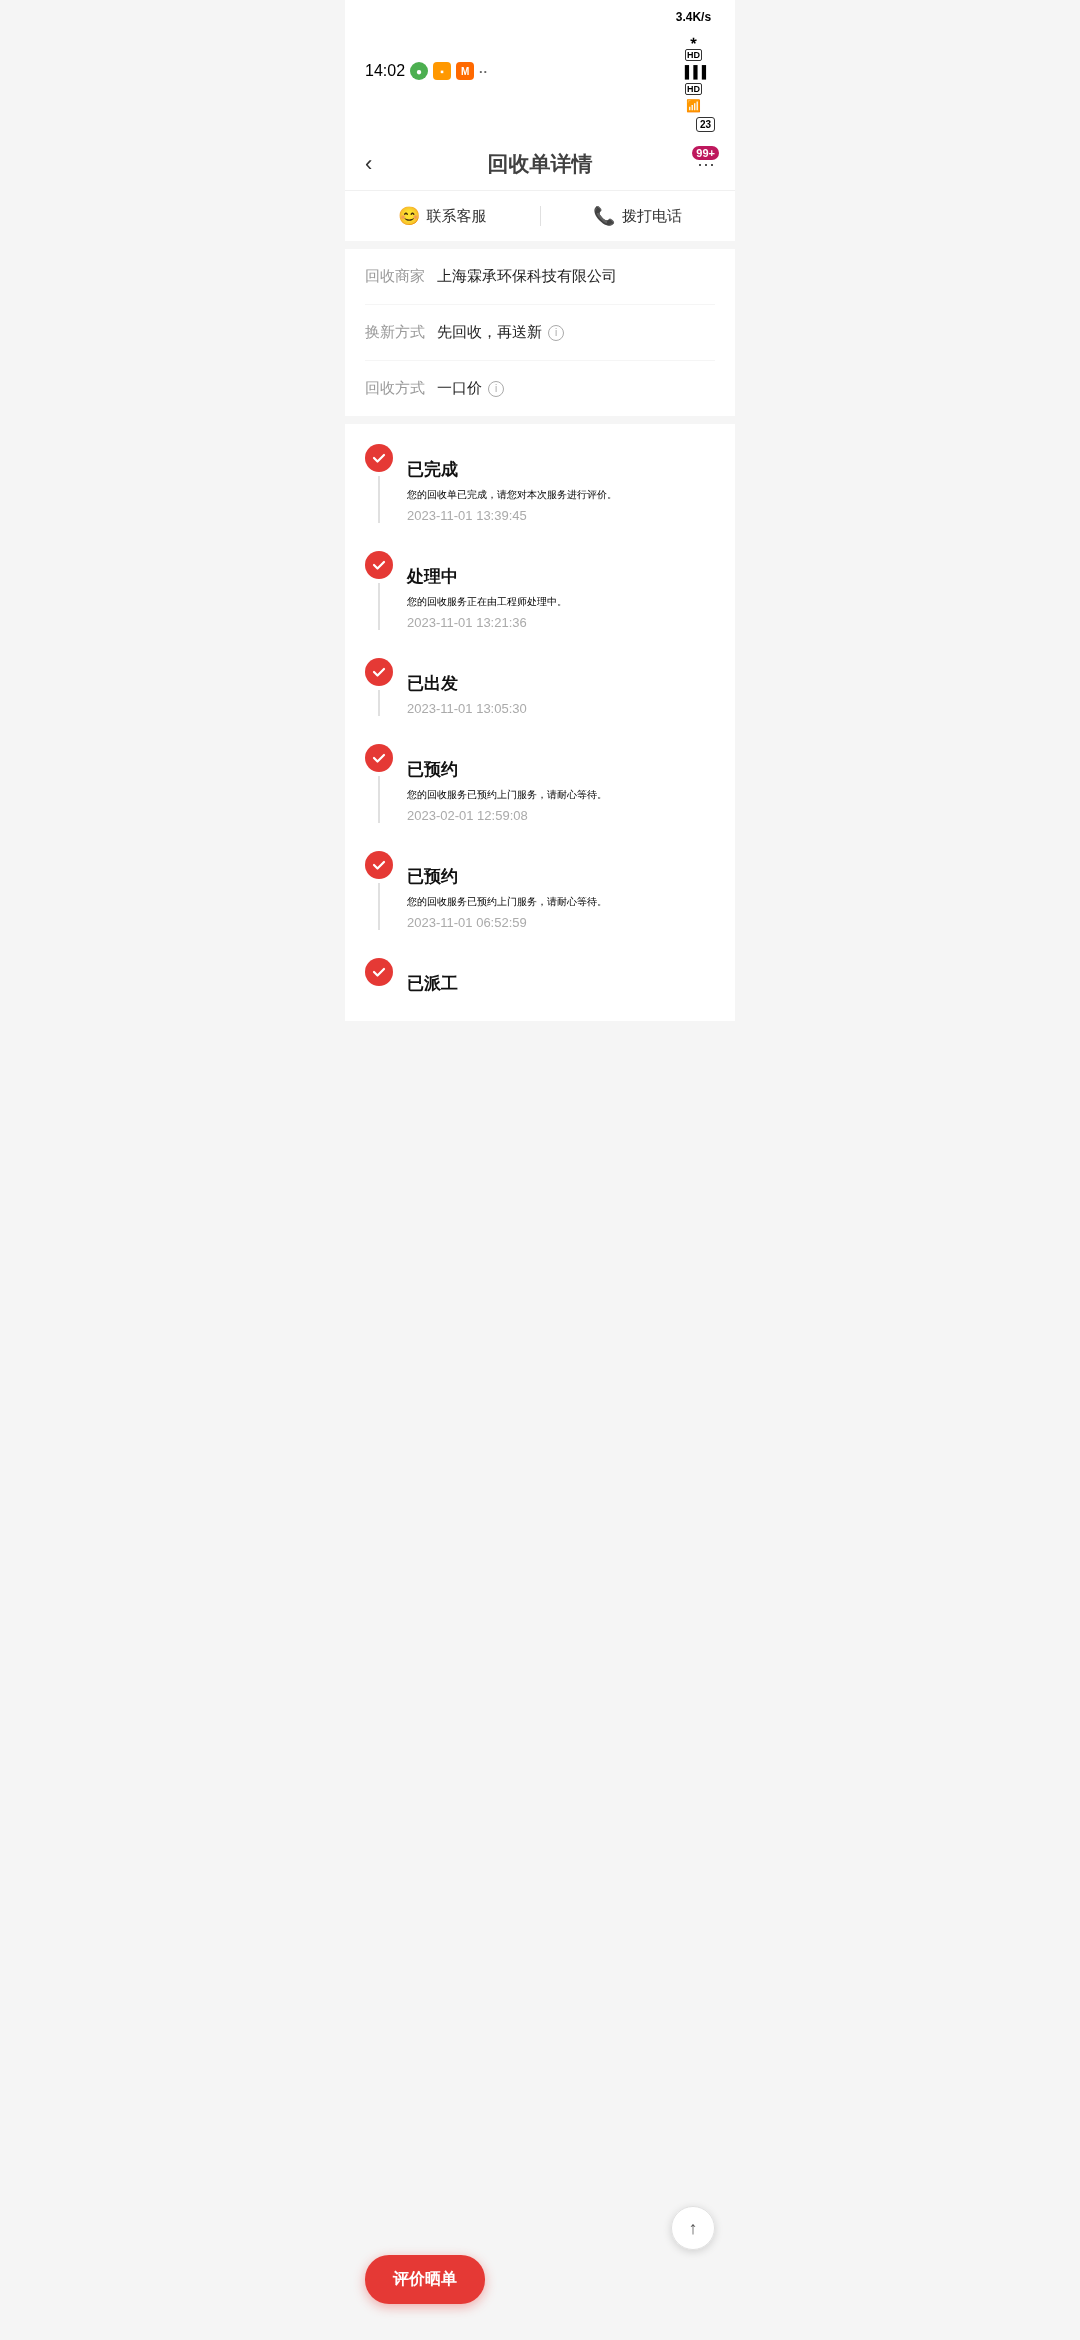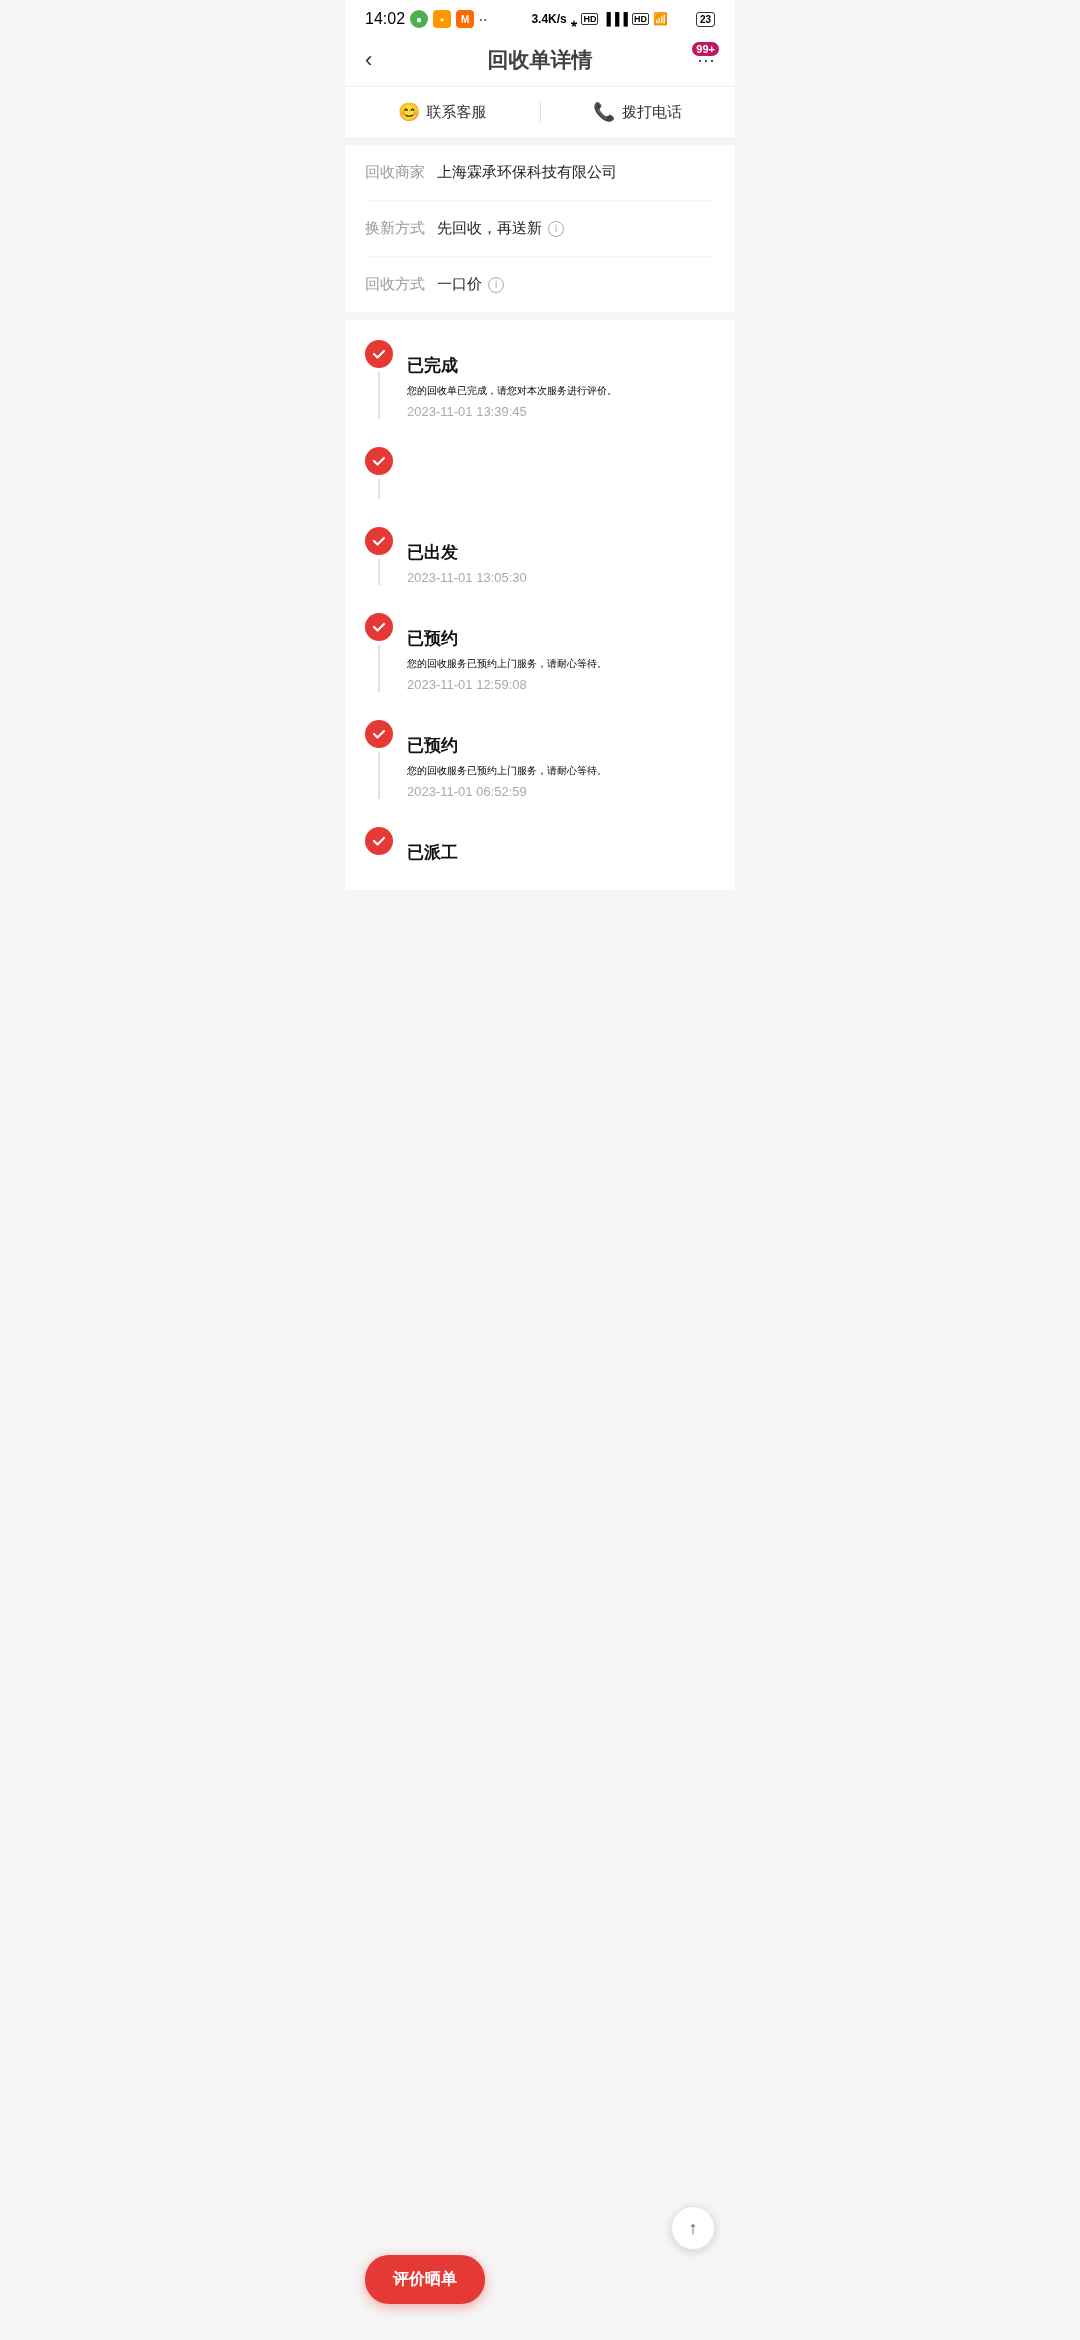--- a/index.html
+++ b/index.html
@@ -19,21 +19,21 @@
     .status-bar {
       background: #fff;
       display: flex;
       justify-content: space-between;
       align-items: center;
       padding: 10px 20px 6px;
       font-size: 13px;
       font-weight: 600;
     }
     .status-time { font-size: 16px; font-weight: 400; }
-    .status-icons { display: flex; align-items: center; gap: 4px; font-size: 12px; }
+    .status-icons { display: flex; align-items: center; gap: 4px; font-size: 12px; flex-direction: column; }
     .status-icons .battery {
       border: 1.5px solid #333;
       border-radius: 3px;
       padding: 1px 3px;
       font-size: 10px;
       position: relative;
       margin-left: 24px;
     }
     .status-left { display: flex; align-items: center; gap: 5px; }
     .icon-green { background: #4caf50; border-radius: 50%; width: 18px; height: 18px; display: inline-flex; align-items: center; justify-content: center; }
@@ -341,20 +341,25 @@
 
   <div class="timeline-item">
     <div class="timeline-left">
       <div class="timeline-dot">
         <svg viewBox="0 0 16 16" fill="none" xmlns="http://www.w3.org/2000/svg">
           <path d="M3 8l3.5 3.5L13 5" stroke="white" stroke-width="2.2" stroke-linecap="round" stroke-linejoin="round"></path>
         </svg>
       </div>
       <div class="timeline-line"></div>
     </div>
+    <div class="timeline-content">
+      <div class="timeline-title">处理中</div>
+      <div class="timeline-desc">您的回收服务正在由工程师处理中。</div>
+      <div class="timeline-time">2023-11-01 13:21:36</div>
+    </div>
   </div>
 
   <div class="timeline-item">
     <div class="timeline-left">
       <div class="timeline-dot">
         <svg viewBox="0 0 16 16" fill="none" xmlns="http://www.w3.org/2000/svg">
           <path d="M3 8l3.5 3.5L13 5" stroke="white" stroke-width="2.2" stroke-linecap="round" stroke-linejoin="round"></path>
         </svg>
       </div>
       <div class="timeline-line"></div>
@@ -370,21 +375,21 @@
       <div class="timeline-dot">
         <svg viewBox="0 0 16 16" fill="none" xmlns="http://www.w3.org/2000/svg">
           <path d="M3 8l3.5 3.5L13 5" stroke="white" stroke-width="2.2" stroke-linecap="round" stroke-linejoin="round"></path>
         </svg>
       </div>
       <div class="timeline-line"></div>
     </div>
     <div class="timeline-content">
       <div class="timeline-title">已预约</div>
       <div class="timeline-desc">您的回收服务已预约上门服务，请耐心等待。</div>
-      <div class="timeline-time">2023-11-01 12:59:08</div>
+      <div class="timeline-time">2023-02-01 12:59:08</div>
     </div>
   </div>
 
   <div class="timeline-item">
     <div class="timeline-left">
       <div class="timeline-dot">
         <svg viewBox="0 0 16 16" fill="none" xmlns="http://www.w3.org/2000/svg">
           <path d="M3 8l3.5 3.5L13 5" stroke="white" stroke-width="2.2" stroke-linecap="round" stroke-linejoin="round"></path>
         </svg>
       </div>

